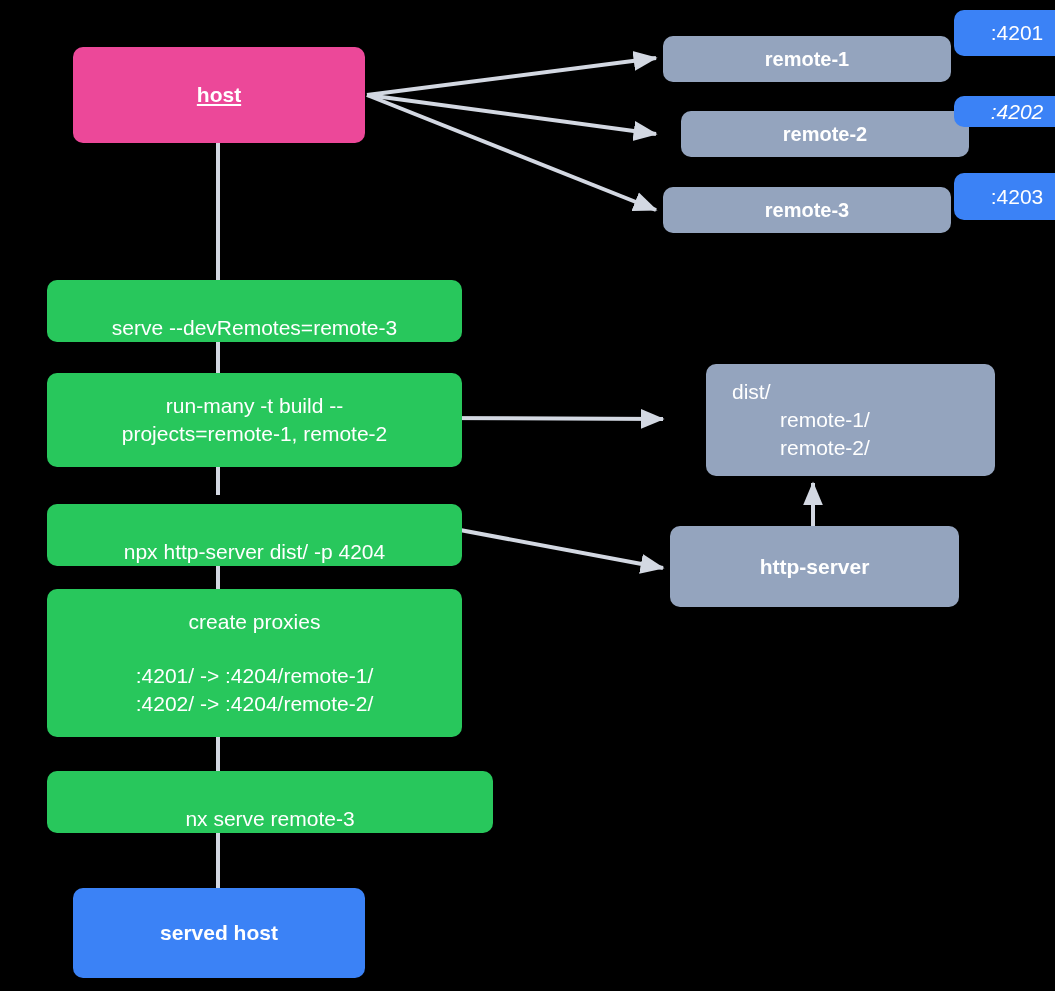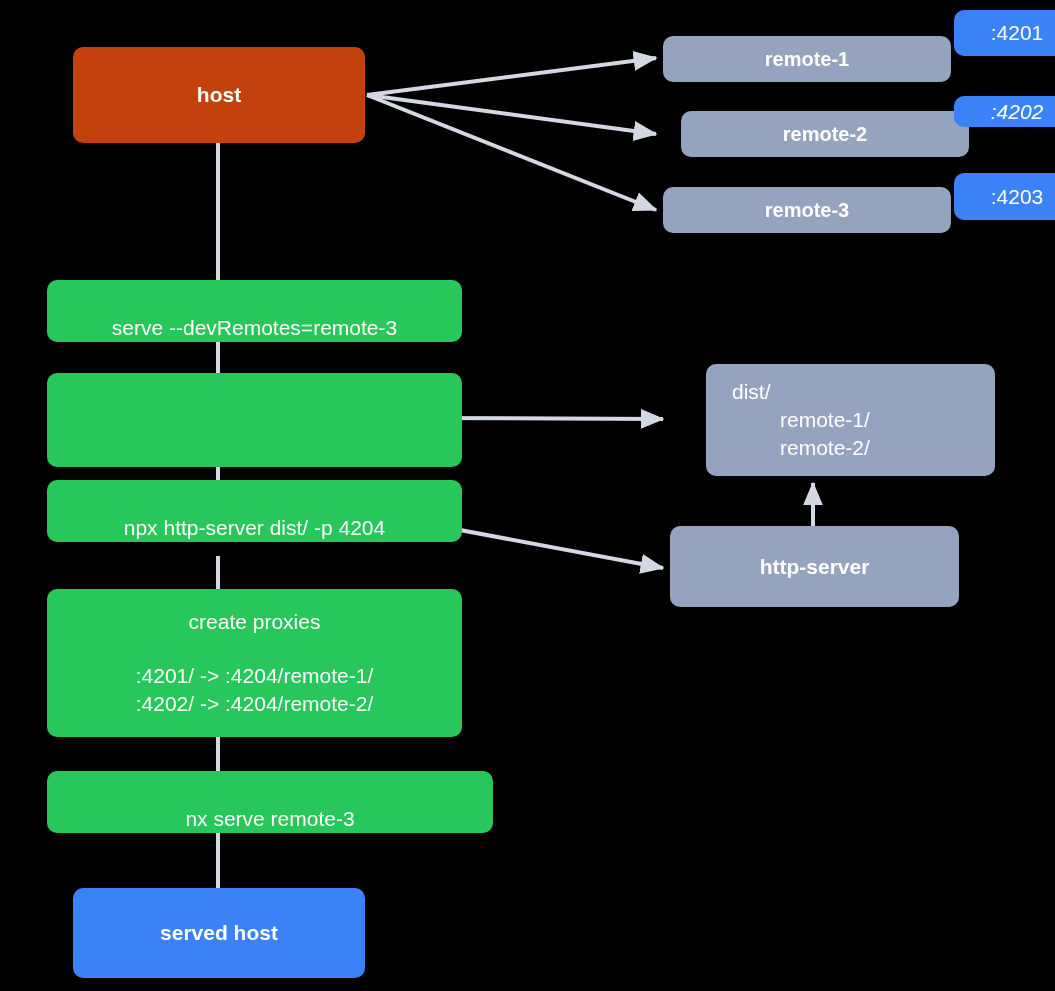--- a/index.html
+++ b/index.html
@@ -36,21 +36,21 @@
     flex-direction: column;
     align-items: center;
     justify-content: center;
     border-radius: 10px;
     color: #ffffff;
     text-align: center;
     line-height: 1.32;
     z-index: 3;
   }
 
-  .node-host       { background: #c2410c; }
+  .node-host       { background: #ec4899; text-decoration: underline; }
   .node-servedhost { background: #3B82F6; }
   .node-cmd        { background: #28C75C; justify-content: flex-end; }
   .node-gray       { background: #94A4BE; }
   .node-port       { background: #3B82F6; }
 
   .bold   { font-weight: bold; text-align: center; }
   .normal { font-weight: normal; margin-left: 36px; }
 
   .fs20 { font-size: 20px; }
   .fs21 { font-size: 21px; }
@@ -71,21 +71,21 @@
     padding-left: 26px;
     text-align: left;
   }
   .indent { padding-left: 48px; }
   .gap { height: 26px; }
 
   
   #node-host         { left: 73px;  top: 47px;  width: 292px; height: 96px; }
   #node-serve-remote { left: 11px;  top: 280px; width: 415px; height: 62px; }
   #node-run-many     { left: 11px;  top: 373px; width: 415px; height: 94px; }
-  #node-npx-http     { left: 11px;  top: 480px; width: 415px; height: 62px; }
+  #node-npx-http     { left: 11px;  top: 504px; width: 415px; height: 62px; }
   #node-proxies      { left: 11px;  top: 589px; width: 415px; height: 148px; }
   #node-nx-serve     { left: 11px;  top: 771px; width: 446px; height: 62px; }
   #node-served-host  { left: 73px;  top: 888px; width: 292px; height: 90px; }
 
   #node-remote-1     { left: 663px; top: 36px;  width: 288px; height: 46px; }
   #node-remote-2     { left: 663px; top: 111px; width: 288px; height: 46px; margin-left: 18px; }
   #node-remote-3     { left: 663px; top: 187px; width: 288px; height: 46px; }
 
   #node-port-4201    { left: 918px; top: 10px;  width: 126px; height: 46px; }
   #node-port-4202    { left: 918px; top: 96px;  width: 126px; height: 31px; font-style: italic; }
@@ -128,20 +128,22 @@
 
   <div class="node node-host bold fs21" id="node-host">
     <span>host</span>
   </div>
 
   <div class="node node-cmd normal fs21" id="node-serve-remote">
     <span>serve --devRemotes=remote-3</span>
   </div>
 
   <div class="node node-cmd normal fs21 lines" id="node-run-many">
+    <span>run-many -t build --</span>
+    <span>projects=remote-1, remote-2</span>
   </div>
 
   <div class="node node-cmd normal fs21" id="node-npx-http">
     <span>npx http-server dist/ -p 4204</span>
   </div>
 
   <div class="node node-cmd normal fs21 lines" id="node-proxies">
     <span>create proxies</span>
     <span class="gap"></span>
     <span>:4201/ -&gt; :4204/remote-1/</span>

